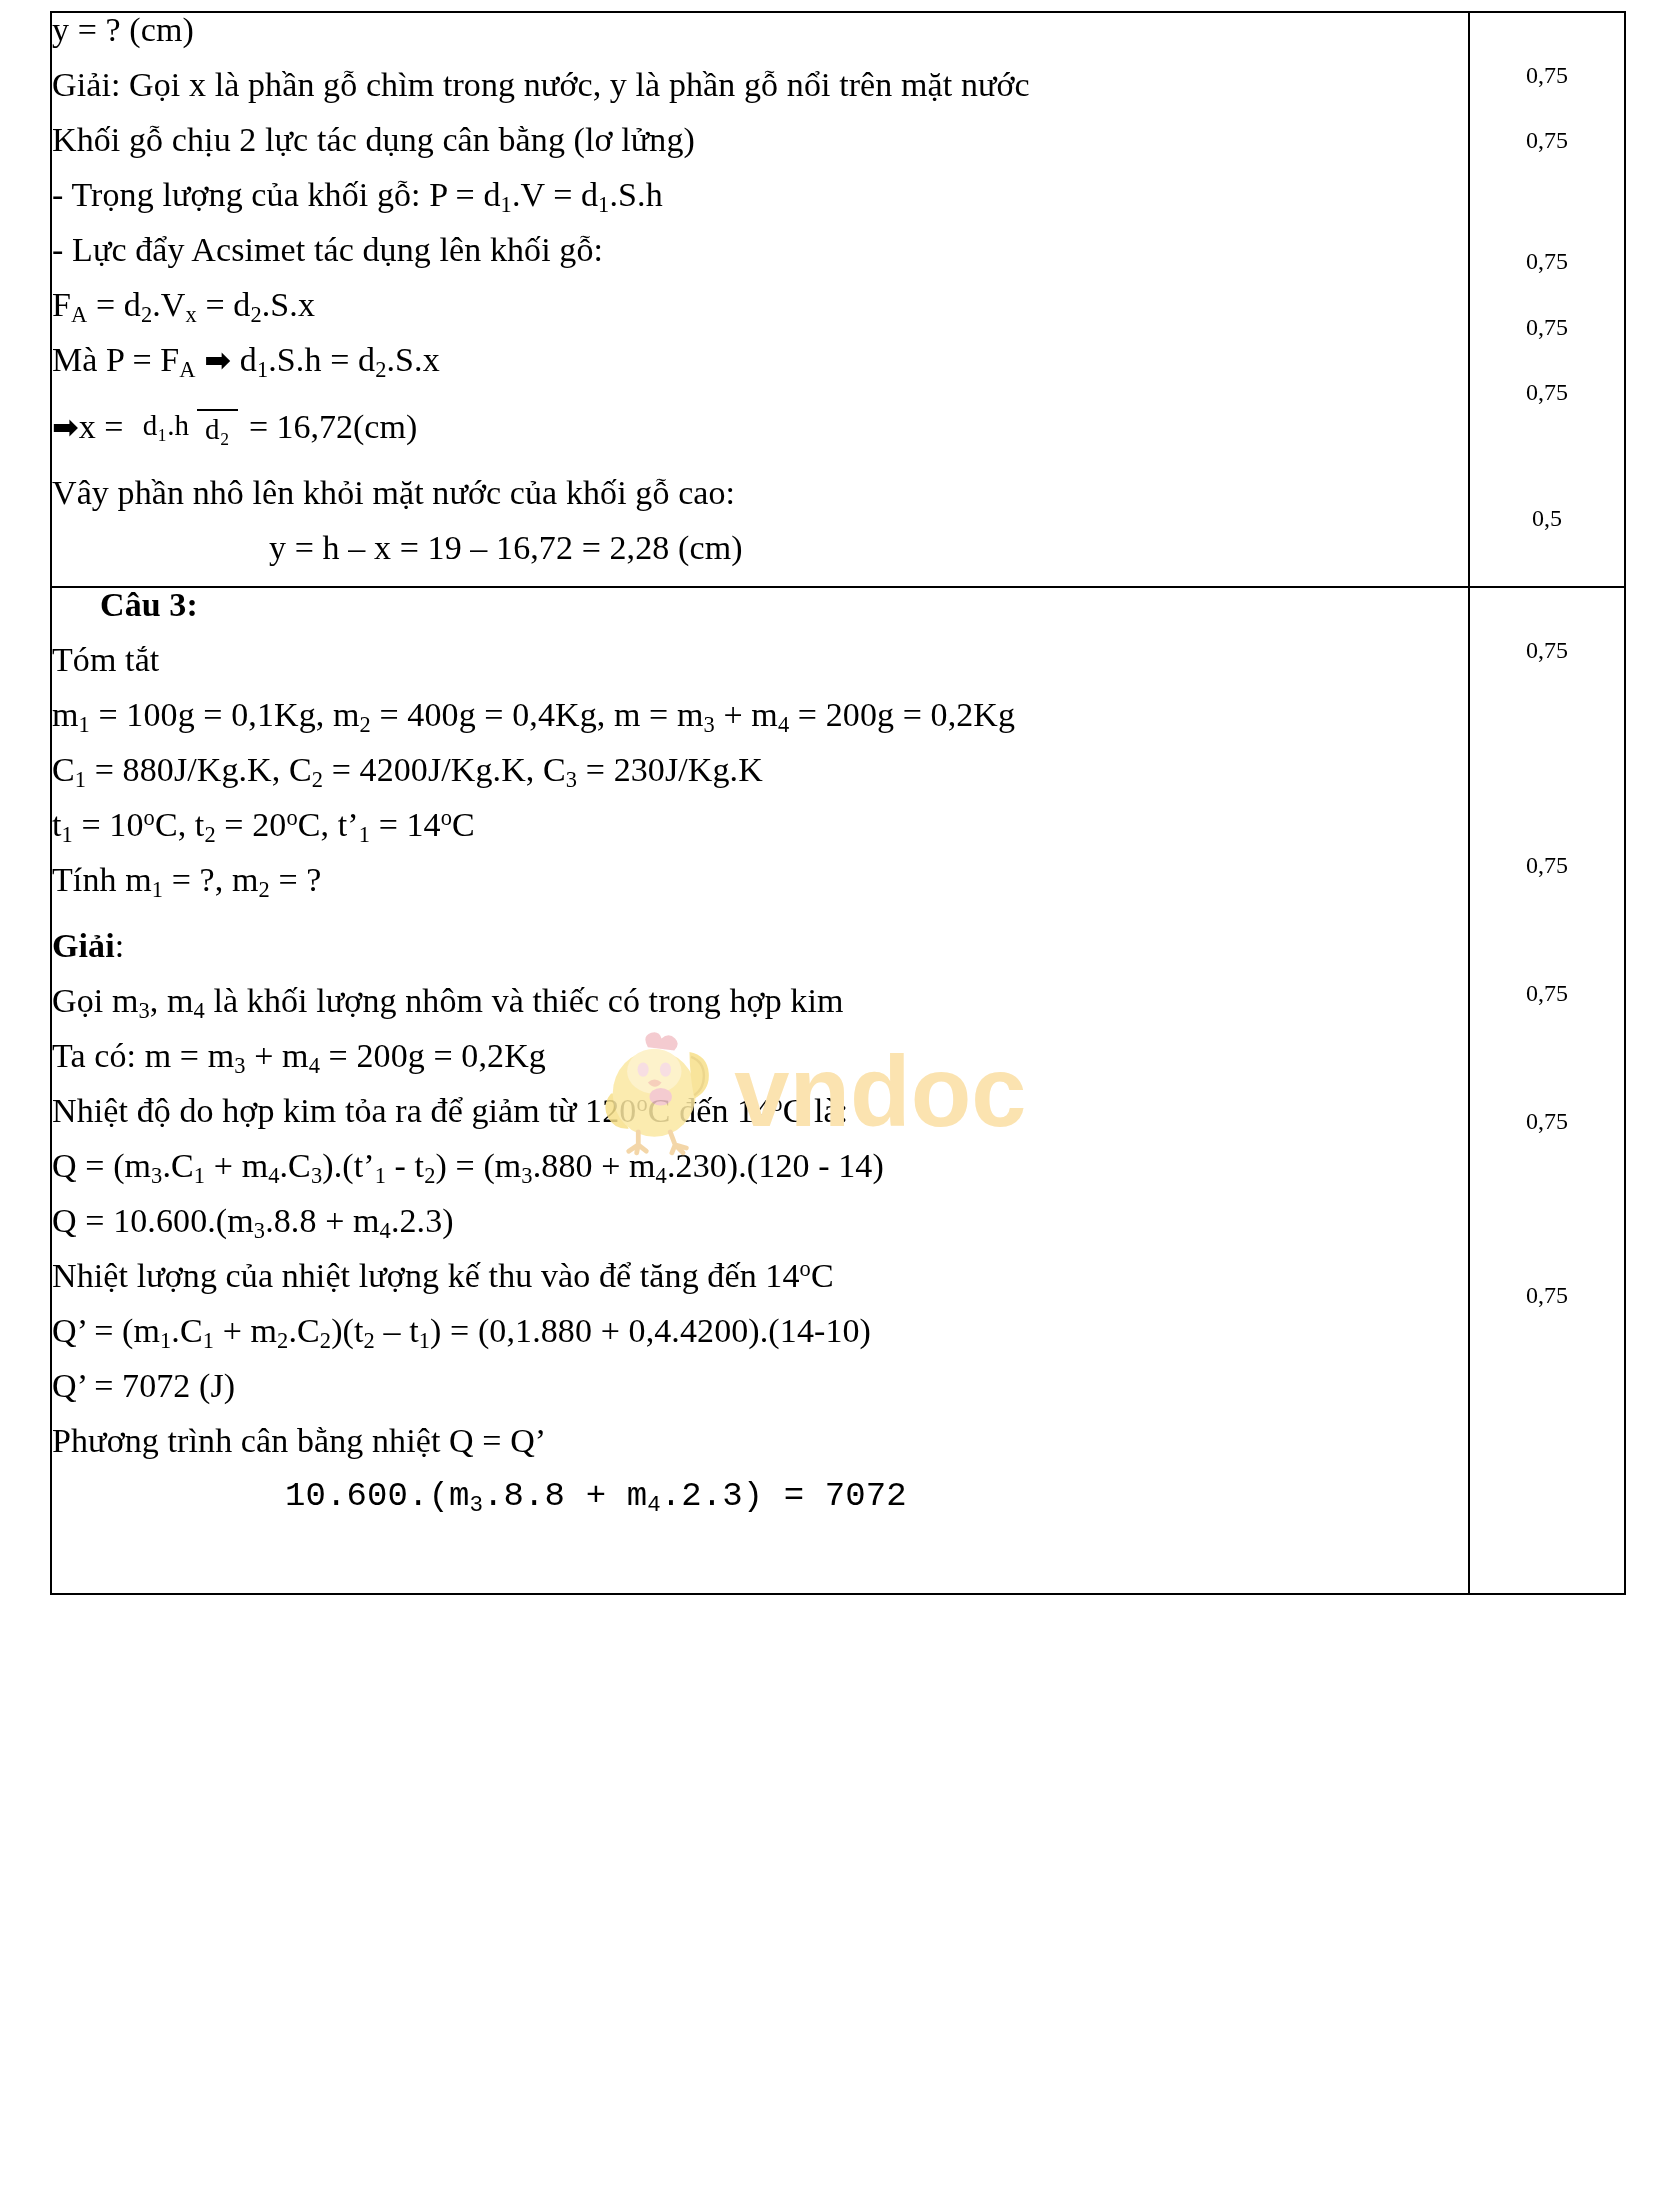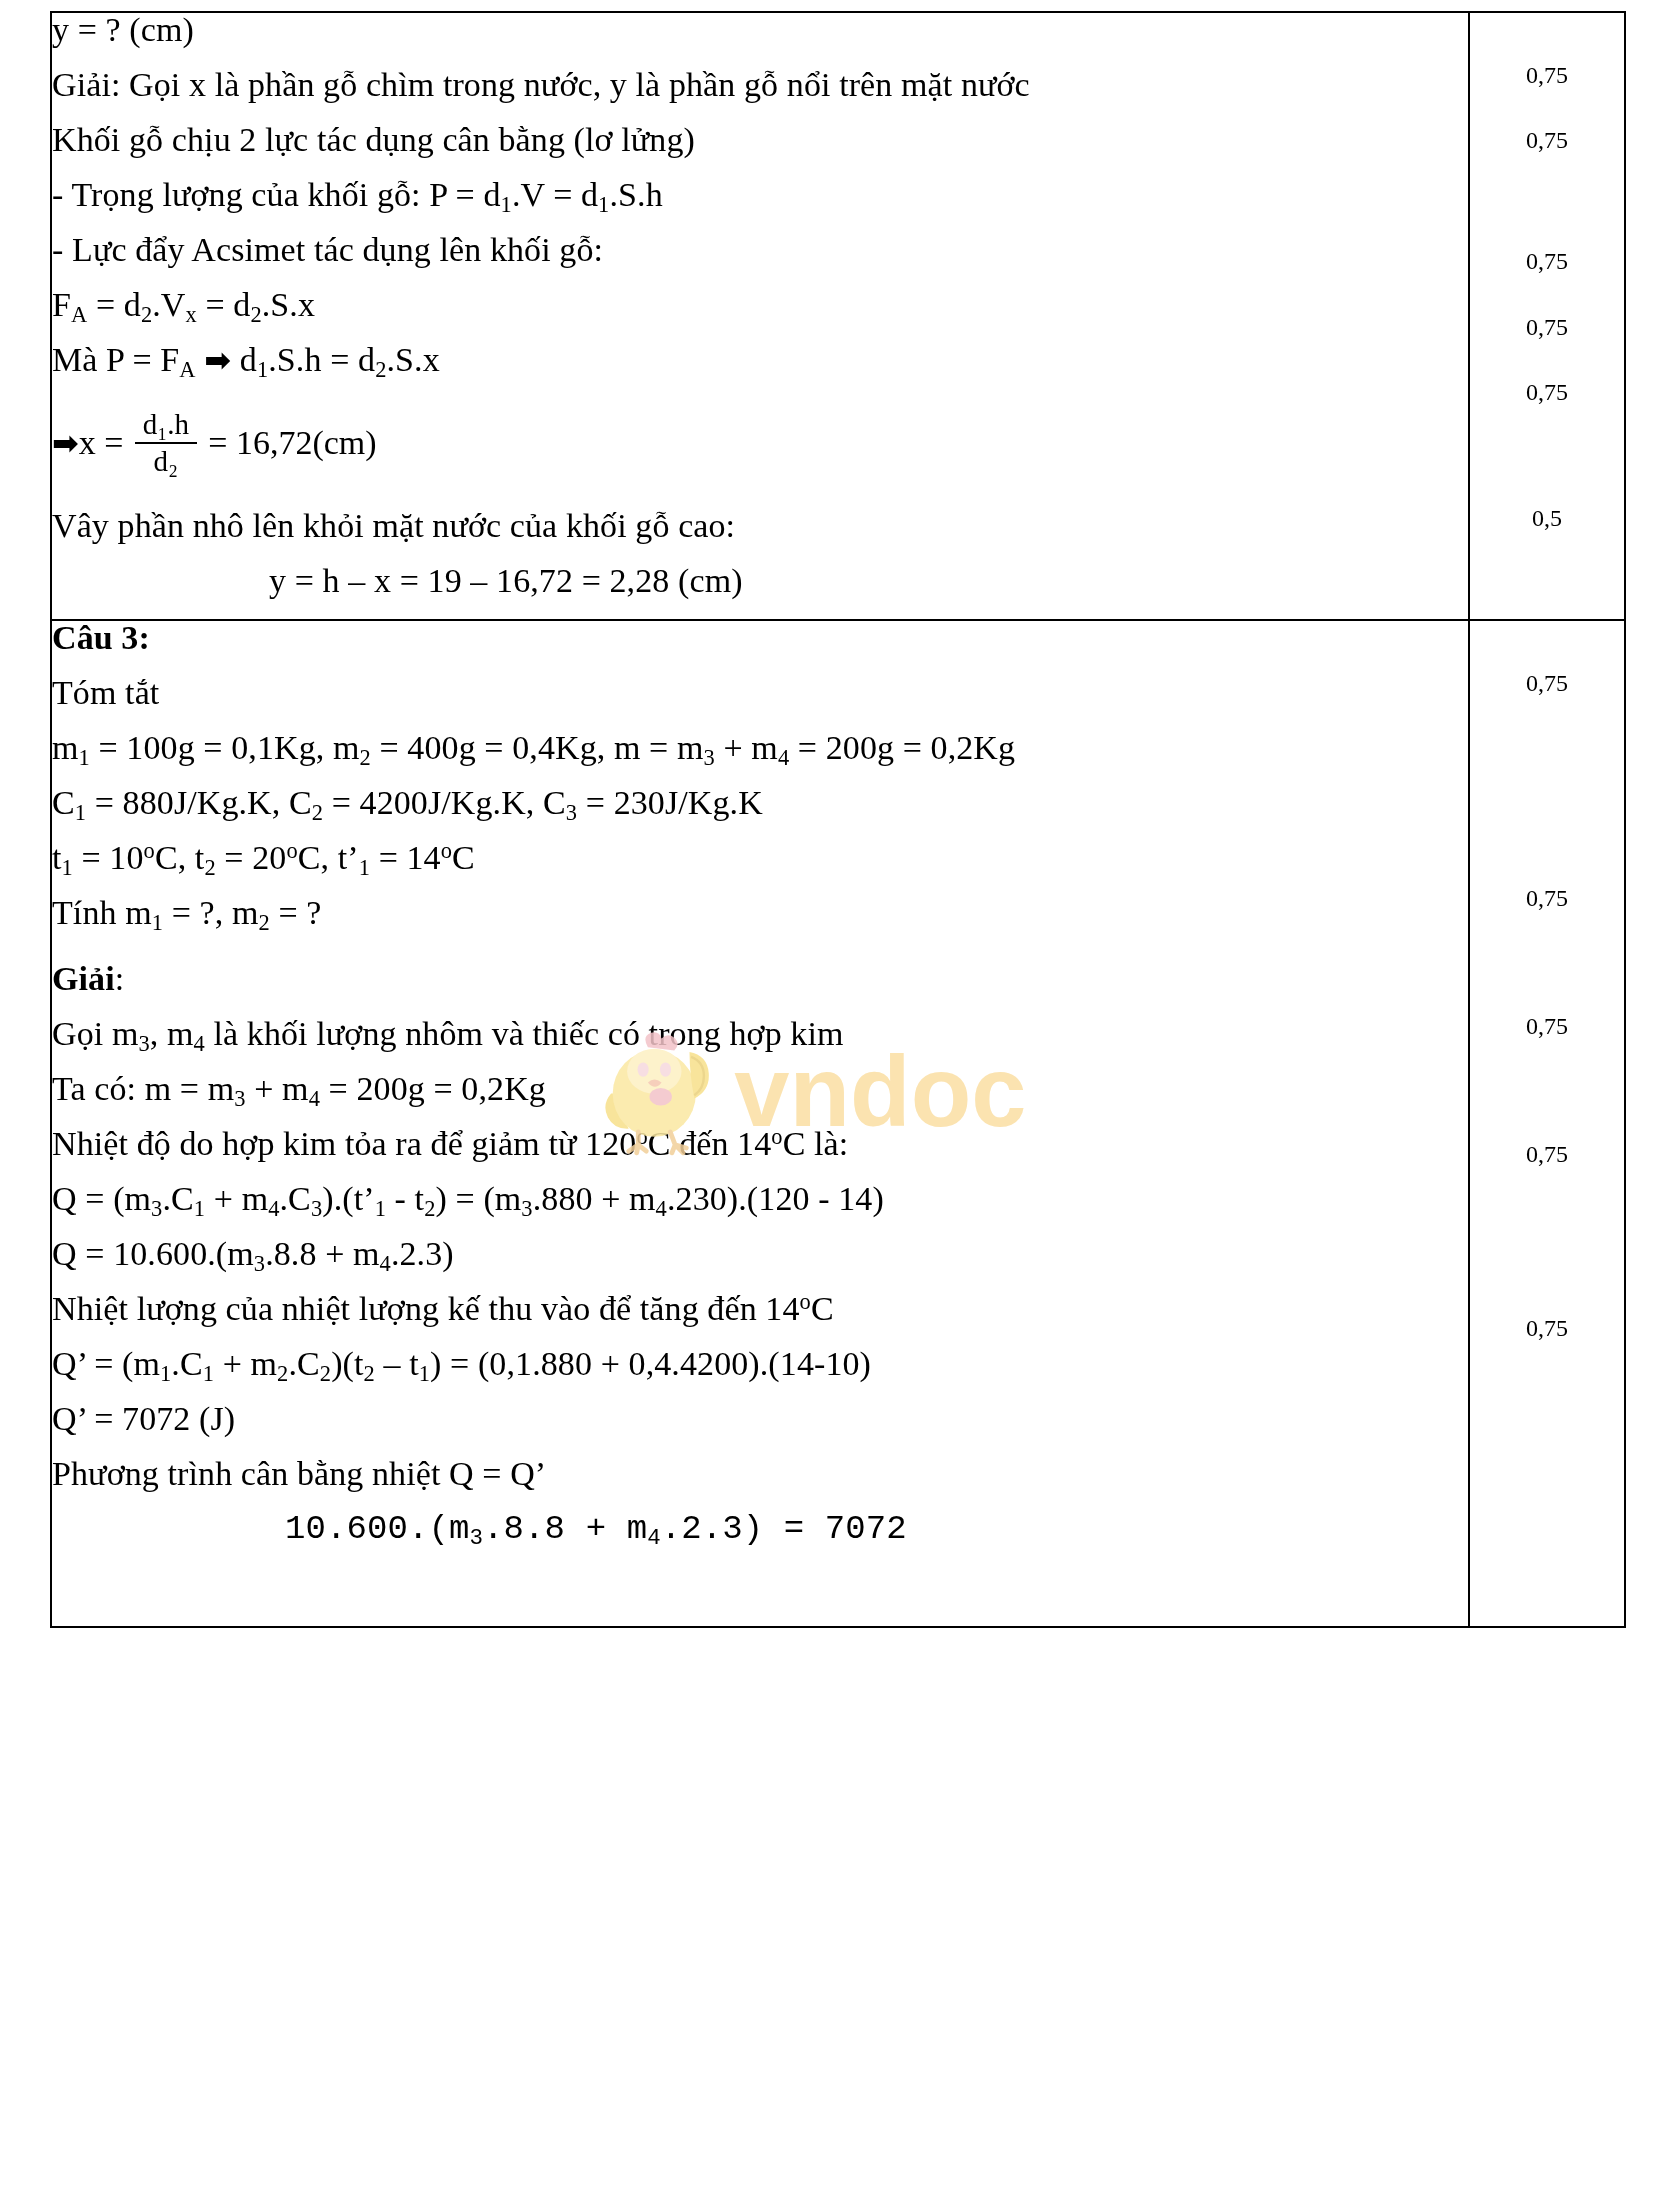--- a/index.html
+++ b/index.html
@@ -49,21 +49,21 @@
     text-align: center;
   }
 
   
   .ln {
     font-size: 34px;
     line-height: 1.0;
     white-space: nowrap;
     letter-spacing: 0.1px;
   }
-  .b { font-weight: bold; }
+  .b { font-weight: bold; margin-left: 48px; }
   .center { white-space: normal; }
   .indent-1 { padding-left: 217px; }
   .indent-2 { padding-left: 233px; font-family: Liberation Mono, monospace; }
 
   sub {
     font-size: 0.66em;
     vertical-align: -0.28em;
     line-height: 0;
   }
   sup {
@@ -81,21 +81,20 @@
   
   .frac-line {
     font-size: 34px;
     display: flex;
     align-items: center;
     white-space: nowrap;
     line-height: 1.0;
   }
   .frac {
     display: inline-flex;
-    flex-direction: column;
     align-items: center;
     margin: 0 11.2px;
     vertical-align: middle;
   }
   .frac .num {
     font-size: 29px;
     padding: 0 8px 2.4px 8px;
     line-height: 1.05;
   }
   .frac .den {

